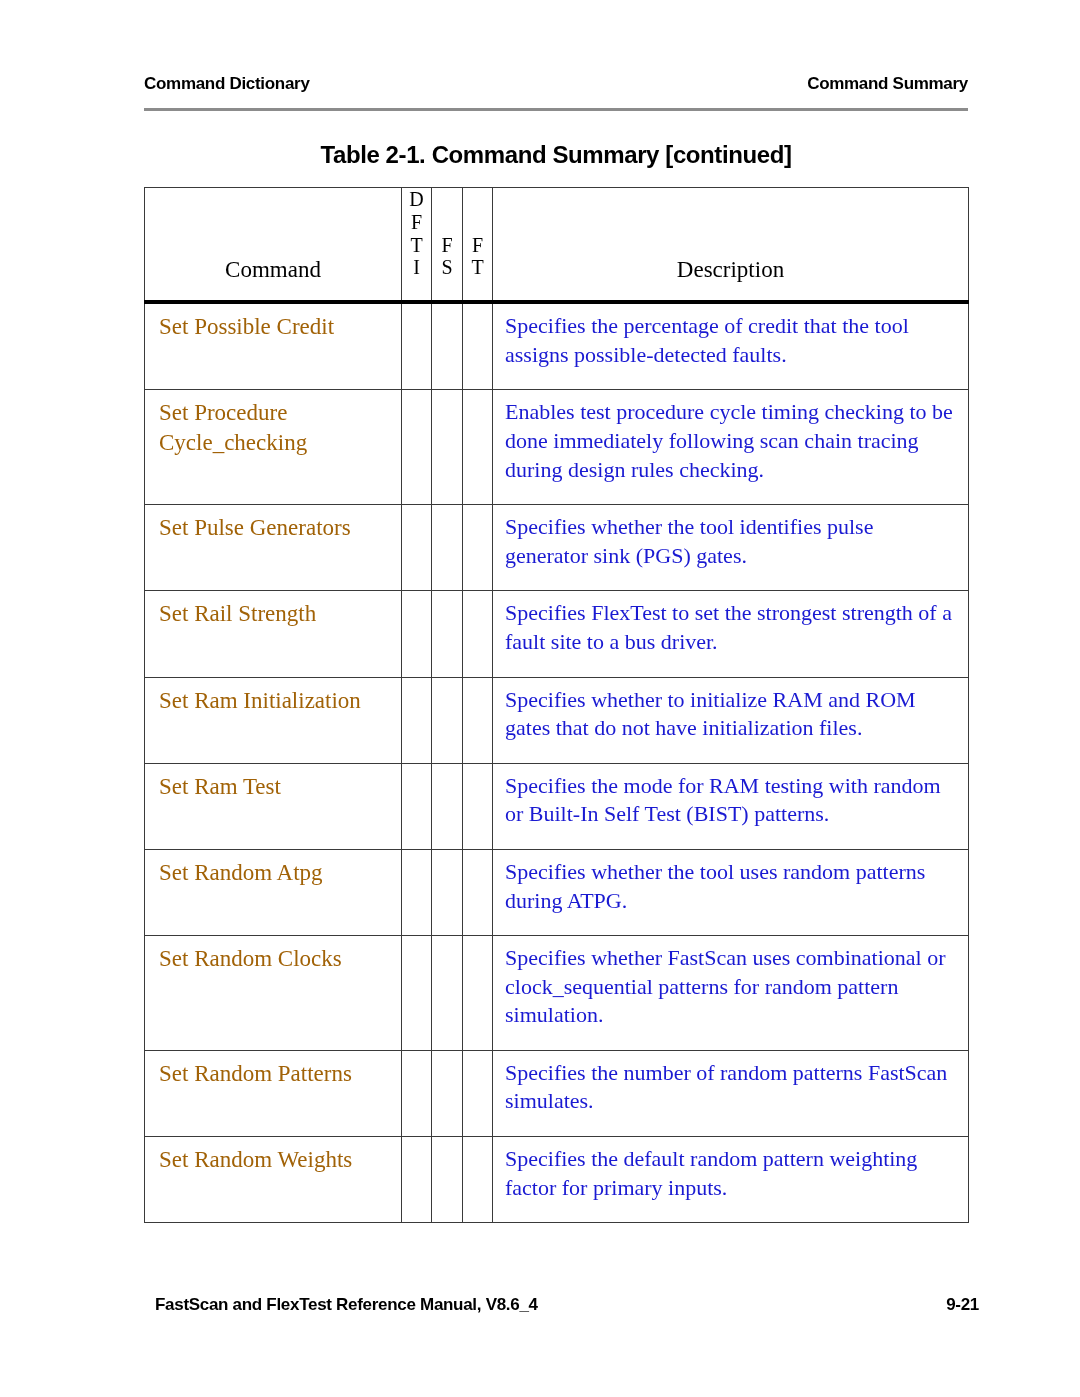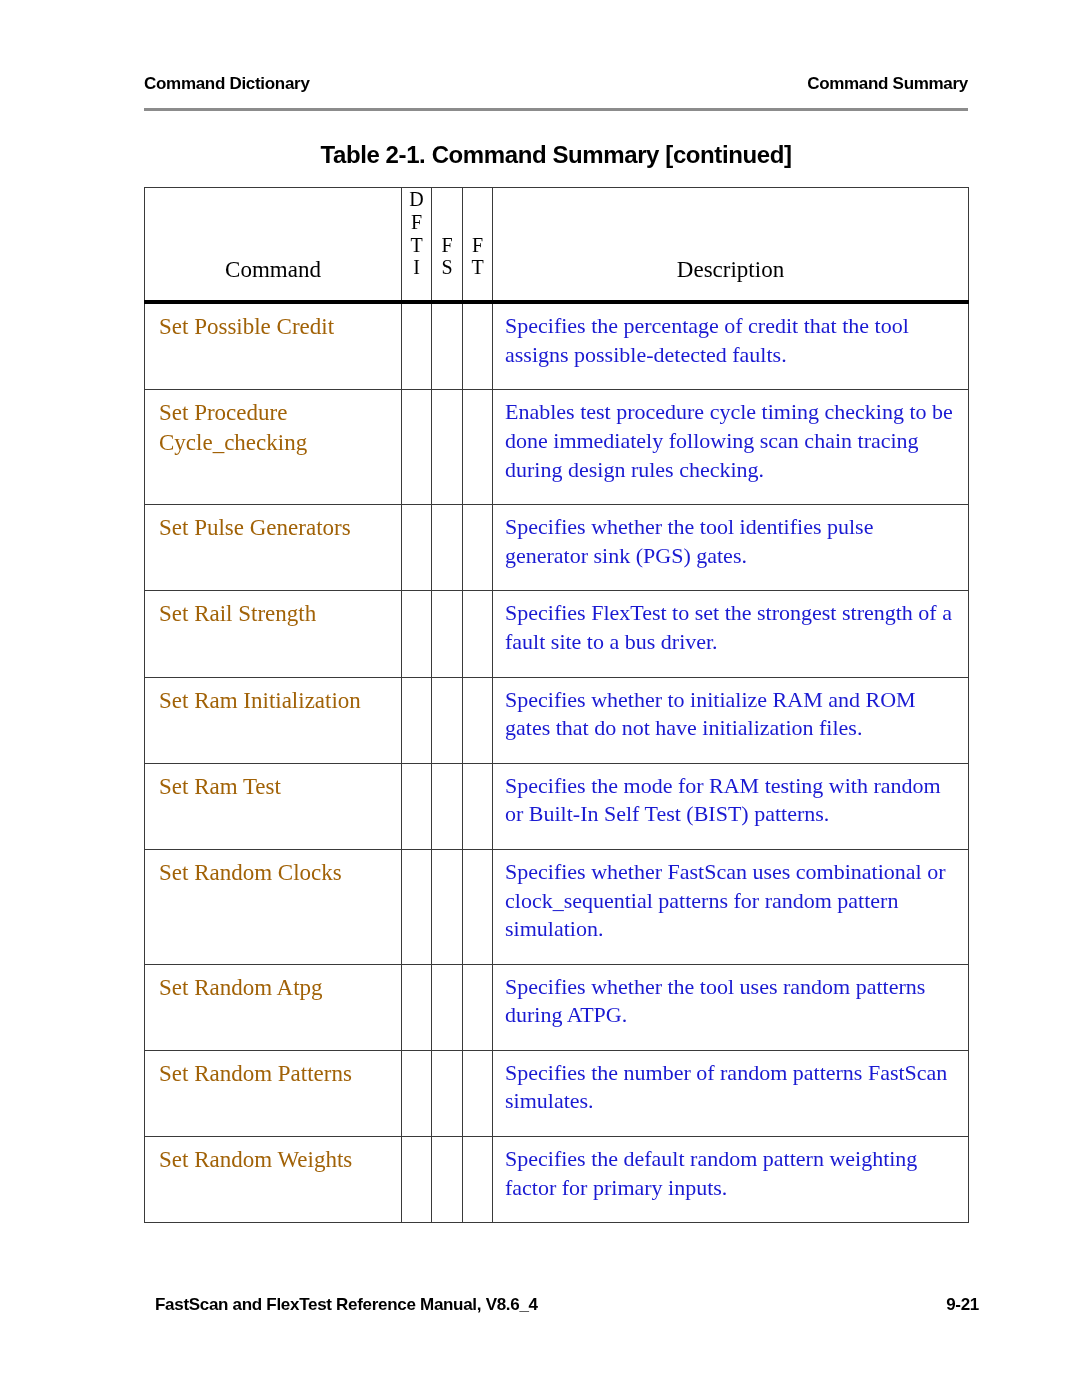--- a/index.html
+++ b/index.html
@@ -267,39 +267,39 @@
           <td class="cell-blank"></td>
           <td class="cell-blank"></td>
           <td class="cell-blank"></td>
           <td>
               <div class="cell-desc">Specifies the mode for RAM testing with random or Built-In Self Test (BIST) patterns.</div>
             </td>
         </tr>
 
         <tr class="row">
           <td>
+              <div class="cell-cmd">Set Random Atpg</div>
+            </td>
+          <td class="cell-blank"></td>
+          <td class="cell-blank"></td>
+          <td class="cell-blank"></td>
+          <td>
+              <div class="cell-desc">Specifies whether the tool uses random patterns during ATPG.</div>
+            </td>
+        </tr>
+
+        <tr class="row">
+          <td>
               <div class="cell-cmd">Set Random Clocks</div>
             </td>
           <td class="cell-blank"></td>
           <td class="cell-blank"></td>
           <td class="cell-blank"></td>
           <td>
               <div class="cell-desc">Specifies whether FastScan uses combinational or clock_sequential patterns for random pattern simulation.</div>
-            </td>
-        </tr>
-
-        <tr class="row">
-          <td>
-              <div class="cell-cmd">Set Random Atpg</div>
-            </td>
-          <td class="cell-blank"></td>
-          <td class="cell-blank"></td>
-          <td class="cell-blank"></td>
-          <td>
-              <div class="cell-desc">Specifies whether the tool uses random patterns during ATPG.</div>
             </td>
         </tr>
 
         <tr class="row">
           <td>
               <div class="cell-cmd">Set Random Patterns</div>
             </td>
           <td class="cell-blank"></td>
           <td class="cell-blank"></td>
           <td class="cell-blank"></td>

